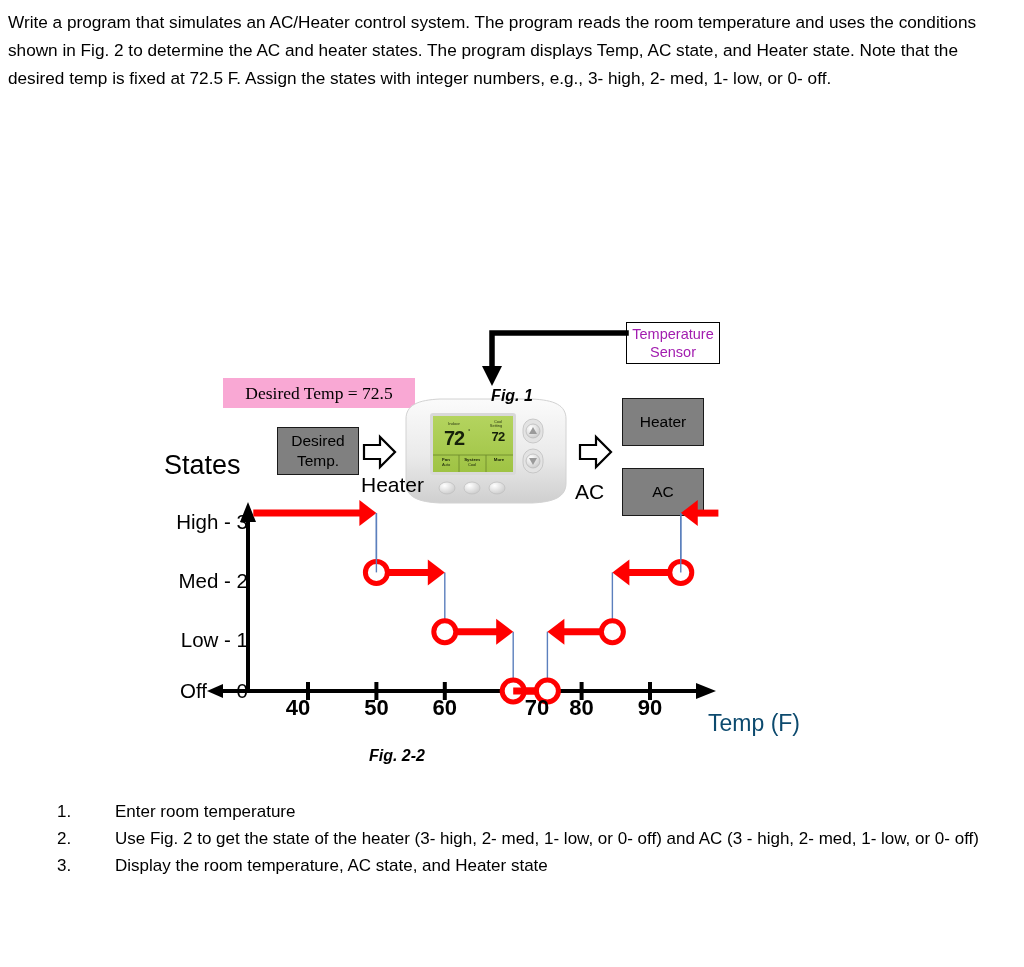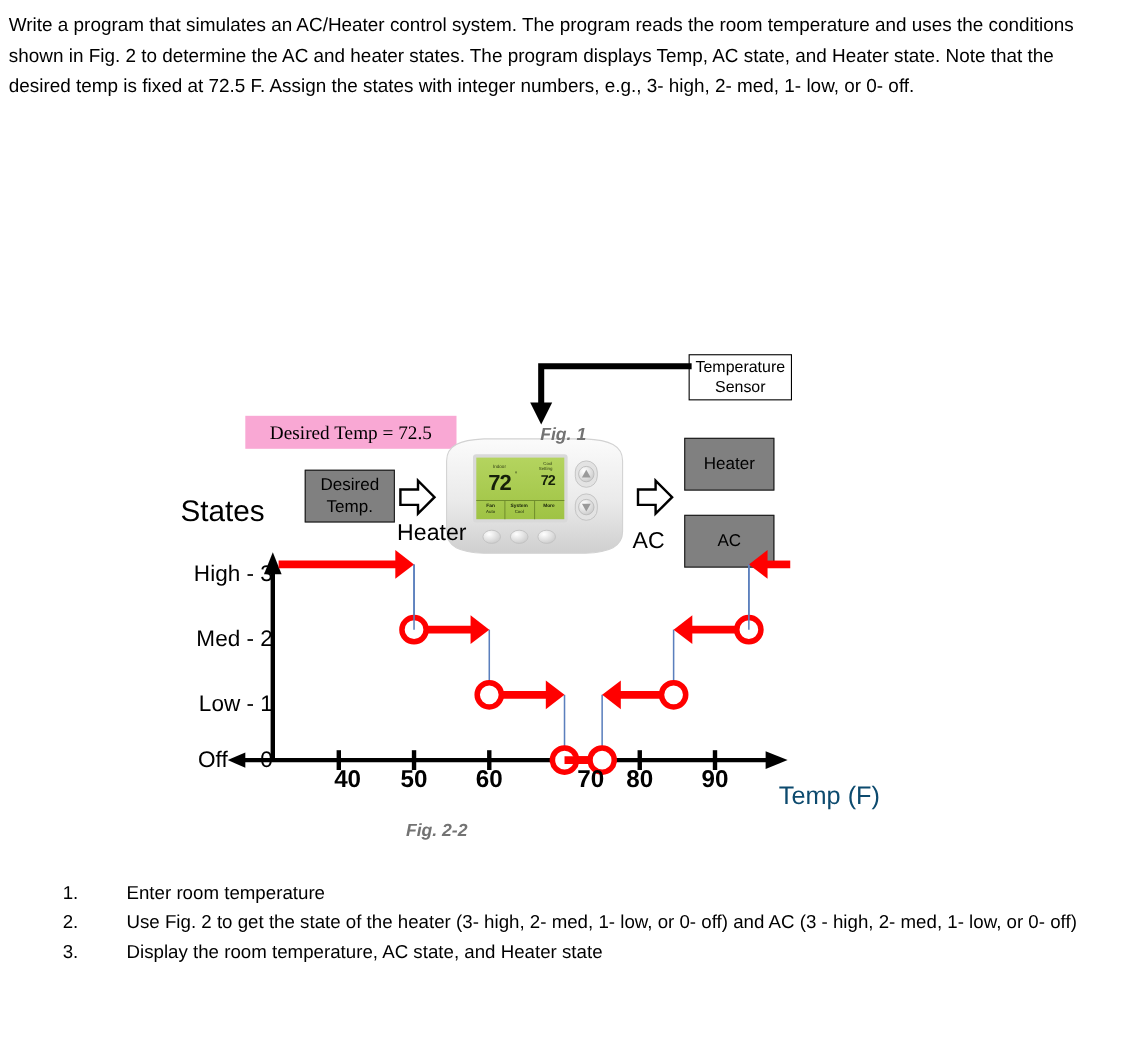--- a/index.html
+++ b/index.html
@@ -53,21 +53,21 @@
     position: absolute;
     background: #ffffff;
     border: 1.6px solid #000000;
     box-sizing: border-box;
     display: flex;
     align-items: center;
     justify-content: center;
     text-align: center;
     font-size: 14.5px;
     line-height: 18px;
-    color: #000000;
+    color: #a21caf;
   }
   #desired-temp-banner {
     position: absolute;
     left: 223px;
     top: 228px;
     width: 192px;
     height: 30px;
     background: #f9a8d4;
     display: flex;
     align-items: center;
@@ -122,21 +122,21 @@
     height: 110px;
   }
 
   .fig-caption {
     position: absolute;
     width: 1024px;
     text-align: center;
     font-size: 16px;
     font-weight: bold;
     font-style: italic;
-    color: #737373;
+    color: #000000;
   }
   #fig1-caption { left: 0; top: 387px; }
   #fig22-caption { left: -115px; top: 747px; }
 
   
   #chart-figure {
     position: absolute;
     left: 0;
     top: 440px;
     width: 1024px;
@@ -352,21 +352,21 @@
       <line x1="694.78" y1="73.10000000000002" x2="718.4" y2="73.10000000000002" stroke="#ff0000" stroke-width="7"></line>
       <polygon points="680.78,73.10000000000002 697.78,60.10000000000002 697.78,86.10000000000002" fill="#ff0000"></polygon>
       <circle cx="547.4" cy="251" r="11" fill="#ffffff" stroke="#ff0000" stroke-width="5"></circle>
       <circle cx="612.38" cy="191.7" r="11" fill="#ffffff" stroke="#ff0000" stroke-width="5"></circle>
       <circle cx="680.78" cy="132.4" r="11" fill="#ffffff" stroke="#ff0000" stroke-width="5"></circle>
       <line x1="376.4" y1="73.10000000000002" x2="376.4" y2="132.4" stroke="#5b7fbd" stroke-width="1.4"></line>
       <line x1="680.78" y1="73.10000000000002" x2="680.78" y2="132.4" stroke="#5b7fbd" stroke-width="1.4"></line>
     </svg>
 
   <div id="x-tick-labels" style="position:absolute;left:0;top:255px;width:1024px;height:32px;">
-      <div class="x-tick-label" style="left: 316px;">40</div>
+      <div class="x-tick-label" style="left: 298px;">40</div>
       <div class="x-tick-label" style="left: 376.4px;">50</div>
       <div class="x-tick-label" style="left: 444.8px;">60</div>
       <div class="x-tick-label" style="left: 537px;">70</div>
       <div class="x-tick-label" style="left: 581.6px;">80</div>
       <div class="x-tick-label" style="left: 650px;">90</div>
     </div>
 
   <div id="x-axis-title">Temp (F)</div>
 </div>
 

